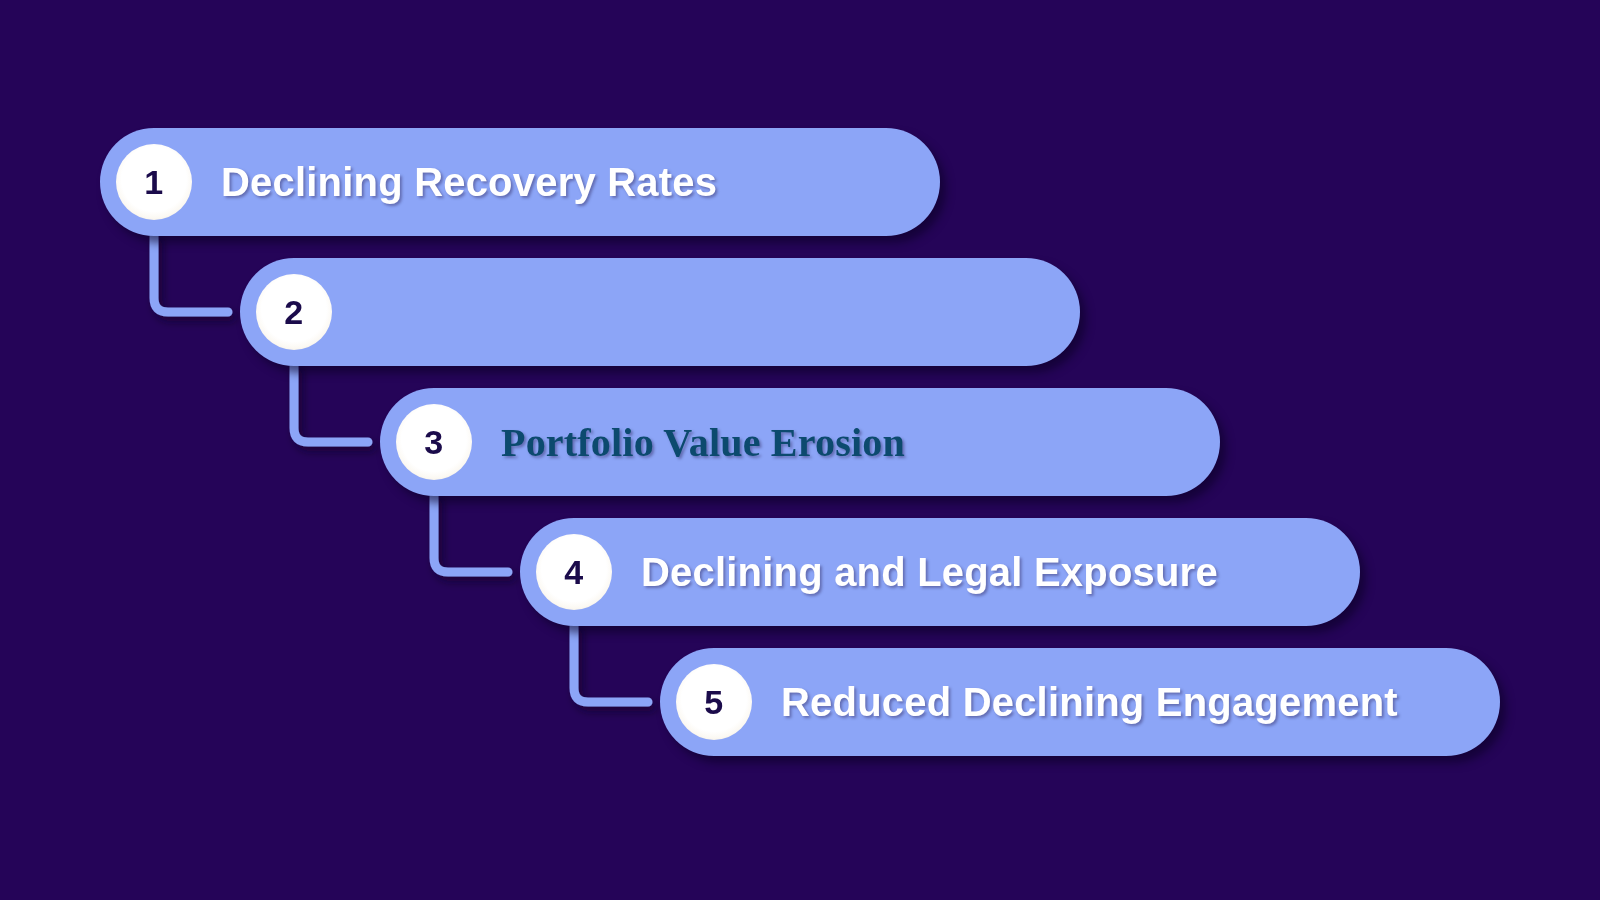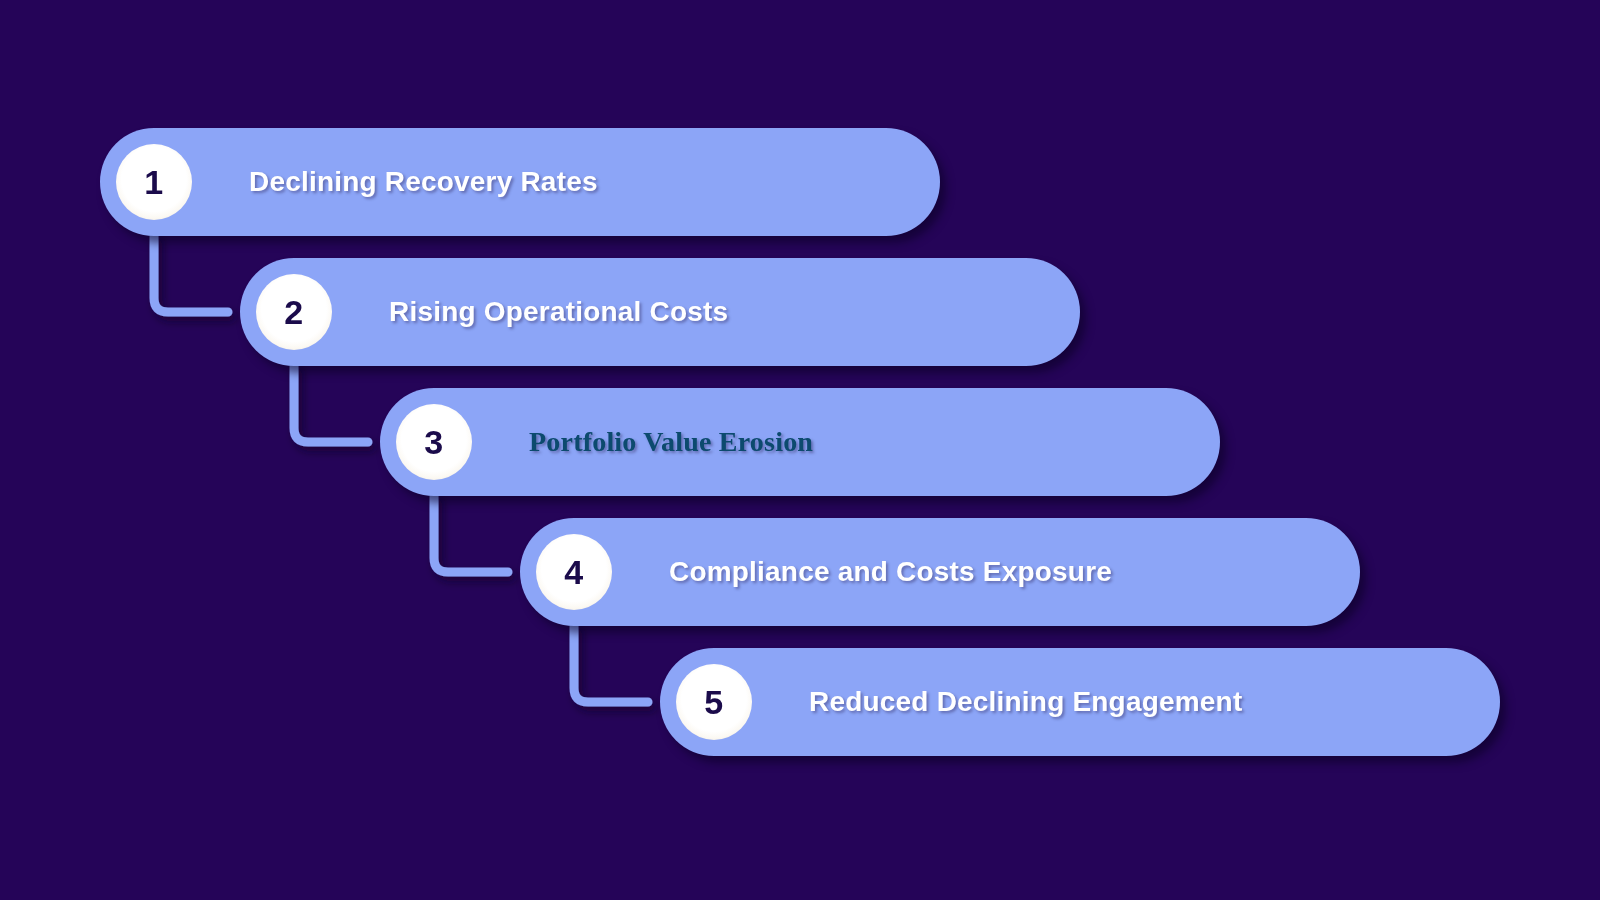--- a/index.html
+++ b/index.html
@@ -68,22 +68,22 @@
   .step-badge-number {
     font-size: 34px;
     font-weight: bold;
     color: #1b0b4b;
     line-height: 1;
     letter-spacing: 0.5px;
   }
 
   .step-label {
     flex: 0 0 auto;
-    margin-left: 57px;
-    font-size: 28px;
+    margin-left: 29px;
+    font-size: 40px;
     font-weight: bold;
     color: #ffffff;
     letter-spacing: 0.2px;
     white-space: nowrap;
     text-shadow: 2px 2px 3px rgba(20, 0, 50, 0.35);
   }
 </style>
 </head>
 <body>
 
@@ -107,33 +107,32 @@
       <div class="step-row" style="left: 100px; top: 128px; width: 840px; background: rgb(140, 165, 247);">
         <div class="step-badge">
           <span class="step-badge-number" style="color: rgb(27, 11, 75);">1</span>
         </div>
         <div class="step-label" style="color: rgb(255, 255, 255);">Declining Recovery Rates</div>
       </div>
       <div class="step-row" style="left: 240px; top: 258px; width: 840px; background: rgb(140, 165, 247);">
         <div class="step-badge">
           <span class="step-badge-number" style="color: rgb(27, 11, 75);">2</span>
         </div>
-        <div class="step-label" style="color: rgb(255, 255, 255);">Rising Operational Costs</div>
       </div>
       <div class="step-row" style="left: 380px; top: 388px; width: 840px; background: rgb(140, 165, 247);">
         <div class="step-badge">
           <span class="step-badge-number" style="color: rgb(27, 11, 75);">3</span>
         </div>
         <div class="step-label" style="color: #0c4a6e; font-family: Liberation Serif, serif;">Portfolio Value Erosion</div>
       </div>
       <div class="step-row" style="left: 520px; top: 518px; width: 840px; background: rgb(140, 165, 247);">
         <div class="step-badge">
           <span class="step-badge-number" style="color: rgb(27, 11, 75);">4</span>
         </div>
-        <div class="step-label" style="color: rgb(255, 255, 255);">Compliance and Costs Exposure</div>
+        <div class="step-label" style="color: rgb(255, 255, 255);">Declining and Legal Exposure</div>
       </div>
       <div class="step-row" style="left: 660px; top: 648px; width: 840px; background: rgb(140, 165, 247);">
         <div class="step-badge">
           <span class="step-badge-number" style="color: rgb(27, 11, 75);">5</span>
         </div>
         <div class="step-label" style="color: rgb(255, 255, 255);">Reduced Declining Engagement</div>
       </div>
     </div>
 
 </div>

